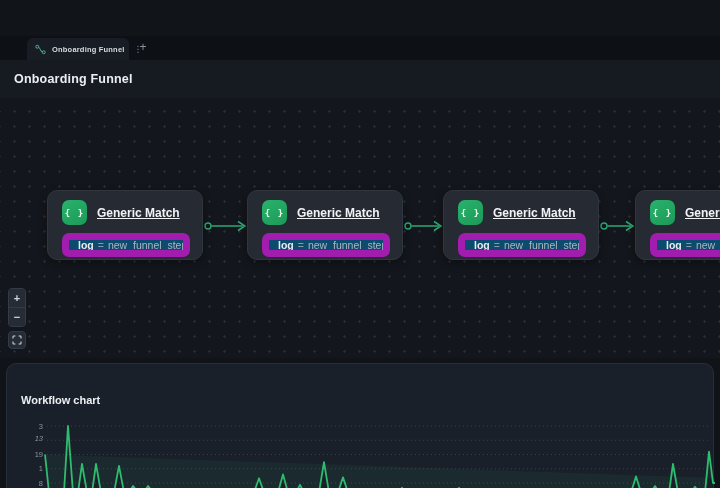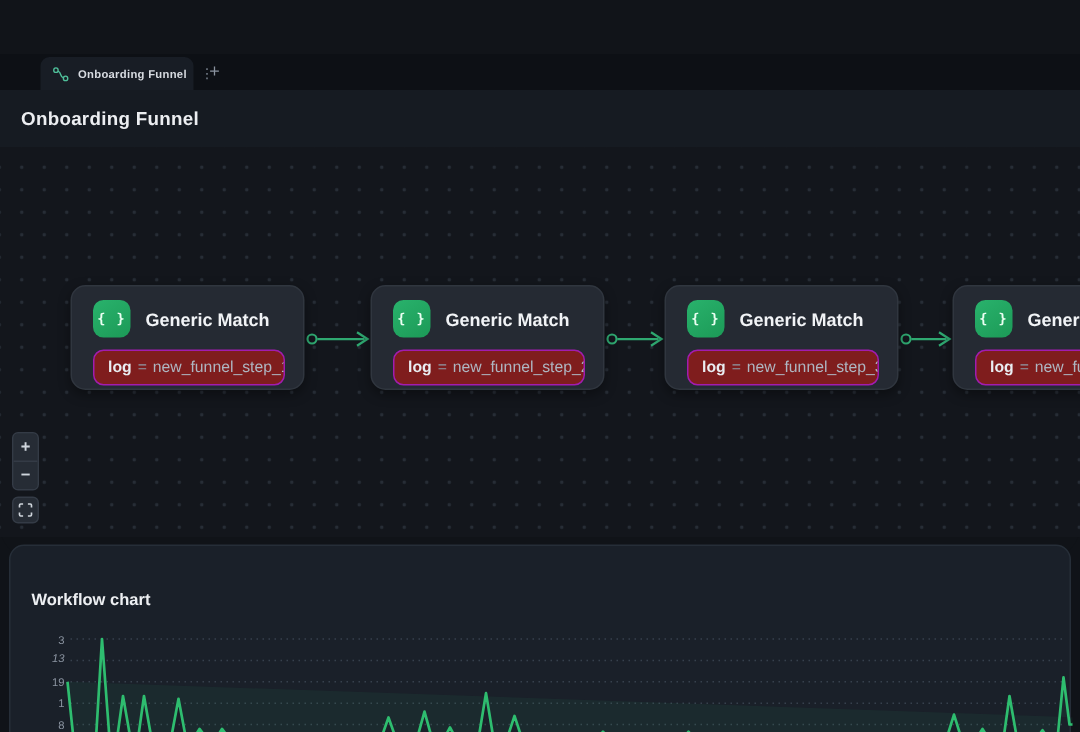--- a/index.html
+++ b/index.html
@@ -31,22 +31,22 @@
     background-image:radial-gradient(#272d36 1px, transparent 1.4px);
     background-size:15px 15px; background-position:7px 6px; overflow:hidden; }
   .node { position:absolute; width:156px; height:70px; background:#252a33;
     border:1px solid #30363f; border-radius:10px; padding:9px 14px 0 14px;
     box-shadow:0 3px 8px rgba(0,0,0,.35); cursor:grab; }
   .node-head { display:flex; align-items:center; gap:10px; }
   .node-icon { width:25px; height:25px; border-radius:7px;
     background:linear-gradient(145deg,#29b26c,#1c9a57); color:#eafff2;
     font-family:"DejaVu Sans Mono",monospace; font-size:9px; font-weight:700;
     display:flex; align-items:center; justify-content:center; letter-spacing:1px; }
-  .node-title { font-size:12px; font-weight:700; color:#f1f3f6; }
-  .node-pill { margin-top:8px; height:24px; background:#7f1d1d; border:1px solid #a21caf;
+  .node-title { font-size:12px; font-weight:700; color:#f1f3f6;text-decoration:underline; }
+  .node-pill { margin-top:8px; height:24px; background:#0c4a6e; border:7px solid #a21caf;
     border-radius:7px; display:inline-flex; align-items:center; padding:0 9px;
     font-size:10.5px; white-space:nowrap; max-width:128px; overflow:hidden; }
   .pill-key { color:#e9edf1; font-weight:700; }
   .pill-op { color:#8f98a4; margin:0 4px; }
   .pill-val { color:#aeb6c1; }
 
   #edges-svg { position:absolute; left:0; top:0; width:720px; height:260px; pointer-events:none; }
 
   
   .flow-controls { position:absolute; left:8px; top:190px; width:18px; }

